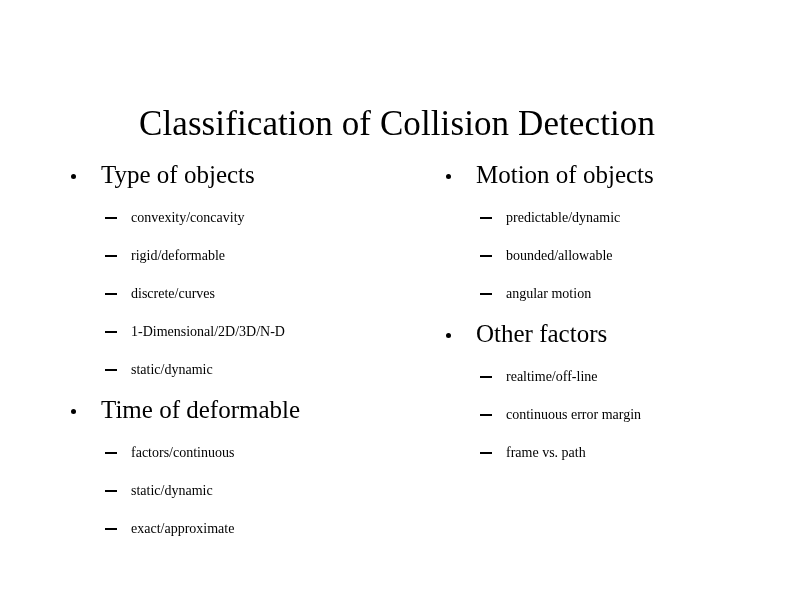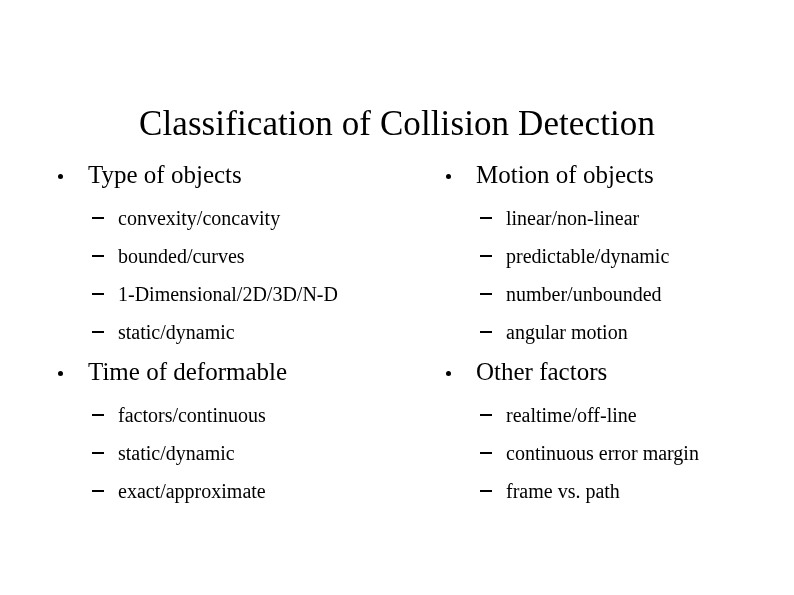--- a/index.html
+++ b/index.html
@@ -36,21 +36,21 @@
     font-weight: normal;
     letter-spacing: 0.1px;
     white-space: nowrap;
   }
 
   
   .column {
     position: absolute;
     top: 160px;
   }
-  .column-left  { left: 50px;  width: 360px; }
+  .column-left  { left: 63px;  width: 360px; }
   .column-right { left: 438px; width: 372px; }
 
   
   .l1 {
     position: relative;
     display: block;
     font-size: 25px;
     line-height: 30px;
     padding-left: 38px;
     white-space: nowrap;
@@ -63,21 +63,21 @@
     height: 5px;
     background: #000000;
     border-radius: 50%;
   }
   .l1-label { display: inline-block; }
 
   
   .l2 {
     position: relative;
     display: block;
-    font-size: 20px;
+    font-size: 14px;
     line-height: 22px;
     padding-left: 68px;
     white-space: nowrap;
   }
   .l2 .dash {
     position: absolute;
     left: 42px;
     top: 10px;
     width: 12px;
     height: 2px;
@@ -103,24 +103,25 @@
       <span class="dot"></span>
       <span class="l1-label">Type of objects</span>
     </div>
 
     <div class="l2 gap-l2">
       <span class="dash"></span>
       <span class="l2-label">convexity/concavity</span>
     </div>
     <div class="l2 gap-l2">
       <span class="dash"></span>
+      <span class="l2-label">rigid/deformable</span>
     </div>
     <div class="l2 gap-l2">
       <span class="dash"></span>
-      <span class="l2-label">bounded/curves</span>
+      <span class="l2-label">discrete/curves</span>
     </div>
     <div class="l2 gap-l2">
       <span class="dash"></span>
       <span class="l2-label">1-Dimensional/2D/3D/N-D</span>
     </div>
     <div class="l2">
       <span class="dash"></span>
       <span class="l2-label">static/dynamic</span>
     </div>
 
@@ -146,29 +147,28 @@
 
   <div class="column column-right">
 
     <div class="l1 gap-after-l1">
       <span class="dot"></span>
       <span class="l1-label">Motion of objects</span>
     </div>
 
     <div class="l2 gap-l2">
       <span class="dash"></span>
-      <span class="l2-label">linear/non-linear</span>
     </div>
     <div class="l2 gap-l2">
       <span class="dash"></span>
       <span class="l2-label">predictable/dynamic</span>
     </div>
     <div class="l2 gap-l2">
       <span class="dash"></span>
-      <span class="l2-label">number/unbounded</span>
+      <span class="l2-label">bounded/allowable</span>
     </div>
     <div class="l2">
       <span class="dash"></span>
       <span class="l2-label">angular motion</span>
     </div>
 
     <div class="l1 gap-before-l1 gap-after-l1">
       <span class="dot"></span>
       <span class="l1-label">Other factors</span>
     </div>

